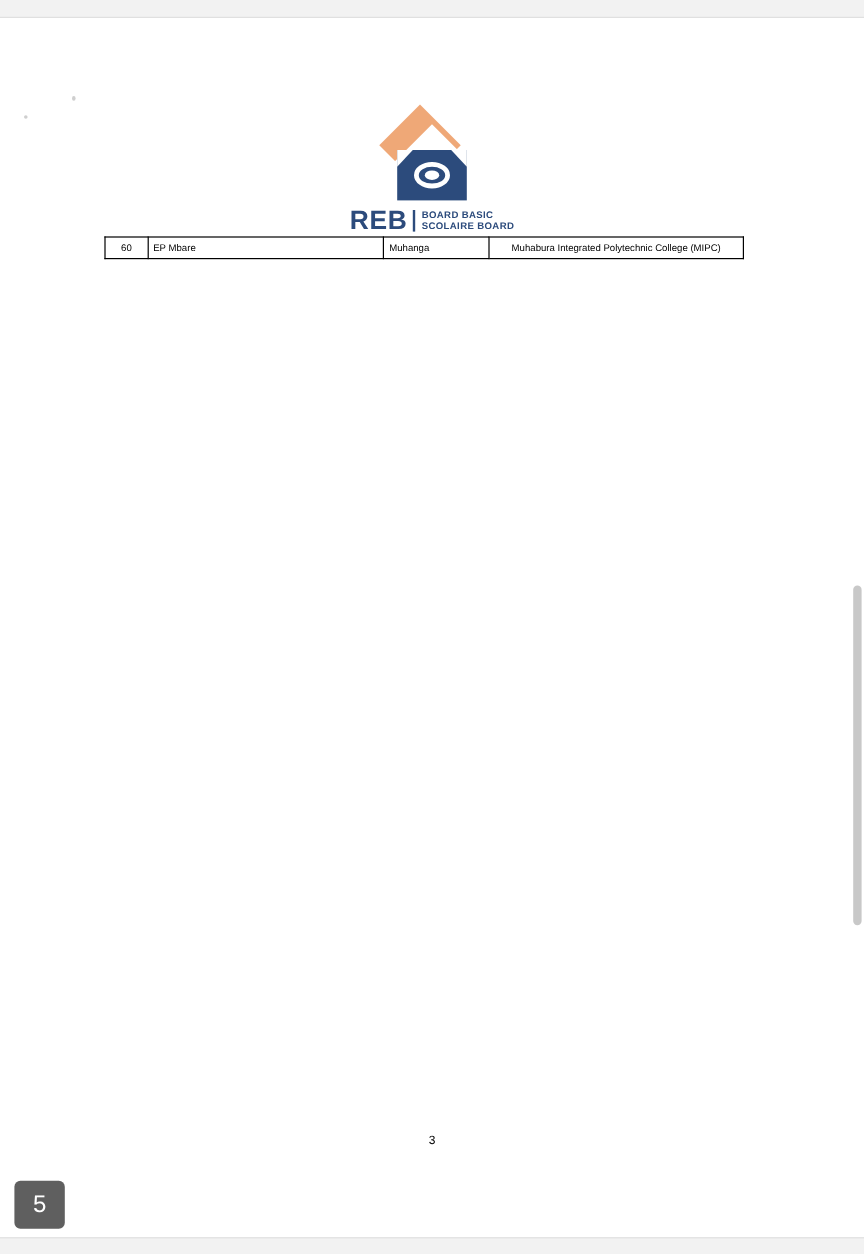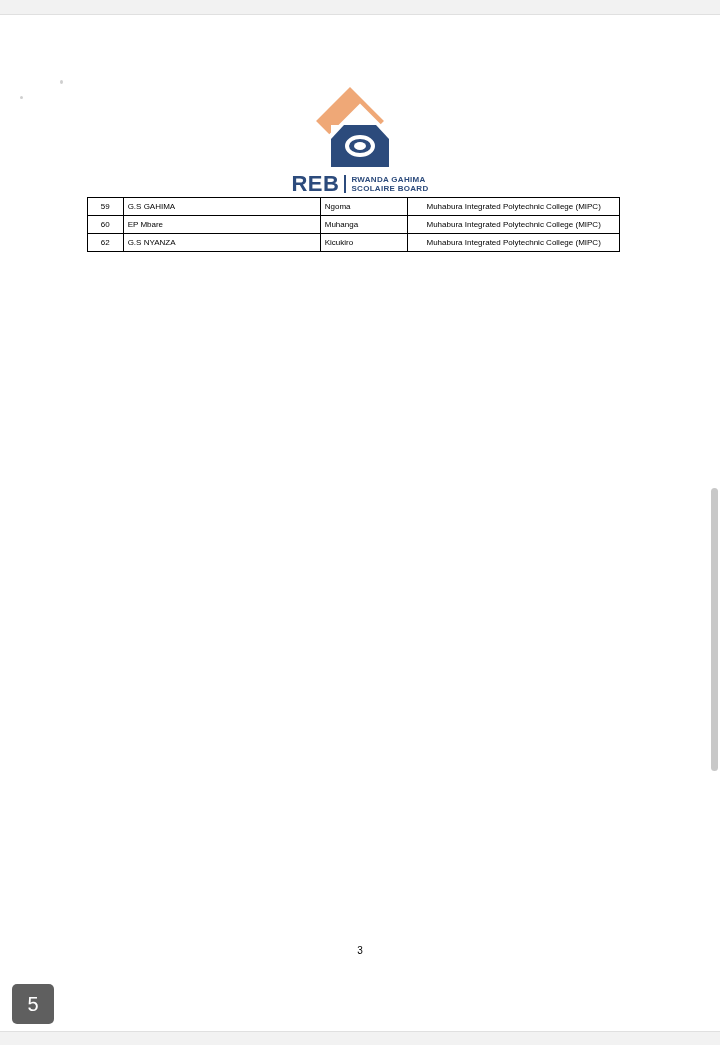--- a/index.html
+++ b/index.html
@@ -250,46 +250,34 @@
         <div class="logo-roof-inner"></div>
         <div class="logo-body"></div>
         <div class="logo-notch-l"></div>
         <div class="logo-notch-r"></div>
         <div class="logo-oval"></div>
         <div class="logo-dot"></div>
       </div>
       <div class="logo-text">
         <span class="logo-reb">REB</span>
         <span class="logo-sub">
-          <span>RWANDA GAHIMA</span><br>
+          <span>BOARD BASIC</span><br>
           <span>SCOLAIRE BOARD</span>
         </span>
       </div>
     </div>
 
     <table class="reb-table">
       <tbody>
-        <tr class="row-normal">
-          <td class="col-no">59</td>
-          <td class="col-school">G.S GAHIMA</td>
-          <td class="col-district">Ngoma</td>
-          <td class="col-college">Muhabura Integrated Polytechnic College (MIPC)</td>
-        </tr>
         <tr class="row-normal">
           <td class="col-no">60</td>
           <td class="col-school">EP Mbare</td>
           <td class="col-district">Muhanga</td>
           <td class="col-college">Muhabura Integrated Polytechnic College (MIPC)</td>
         </tr>
-        <tr class="row-normal">
-          <td class="col-no">62</td>
-          <td class="col-school">G.S NYANZA</td>
-          <td class="col-district">Kicukiro</td>
-          <td class="col-college">Muhabura Integrated Polytechnic College (MIPC)</td>
-        </tr>
       </tbody>
     </table>
 
     <div class="page-number">3</div>
   </div>
 
   <div class="scrollbar-track">
     <div class="scrollbar-thumb"></div>
   </div>
 

